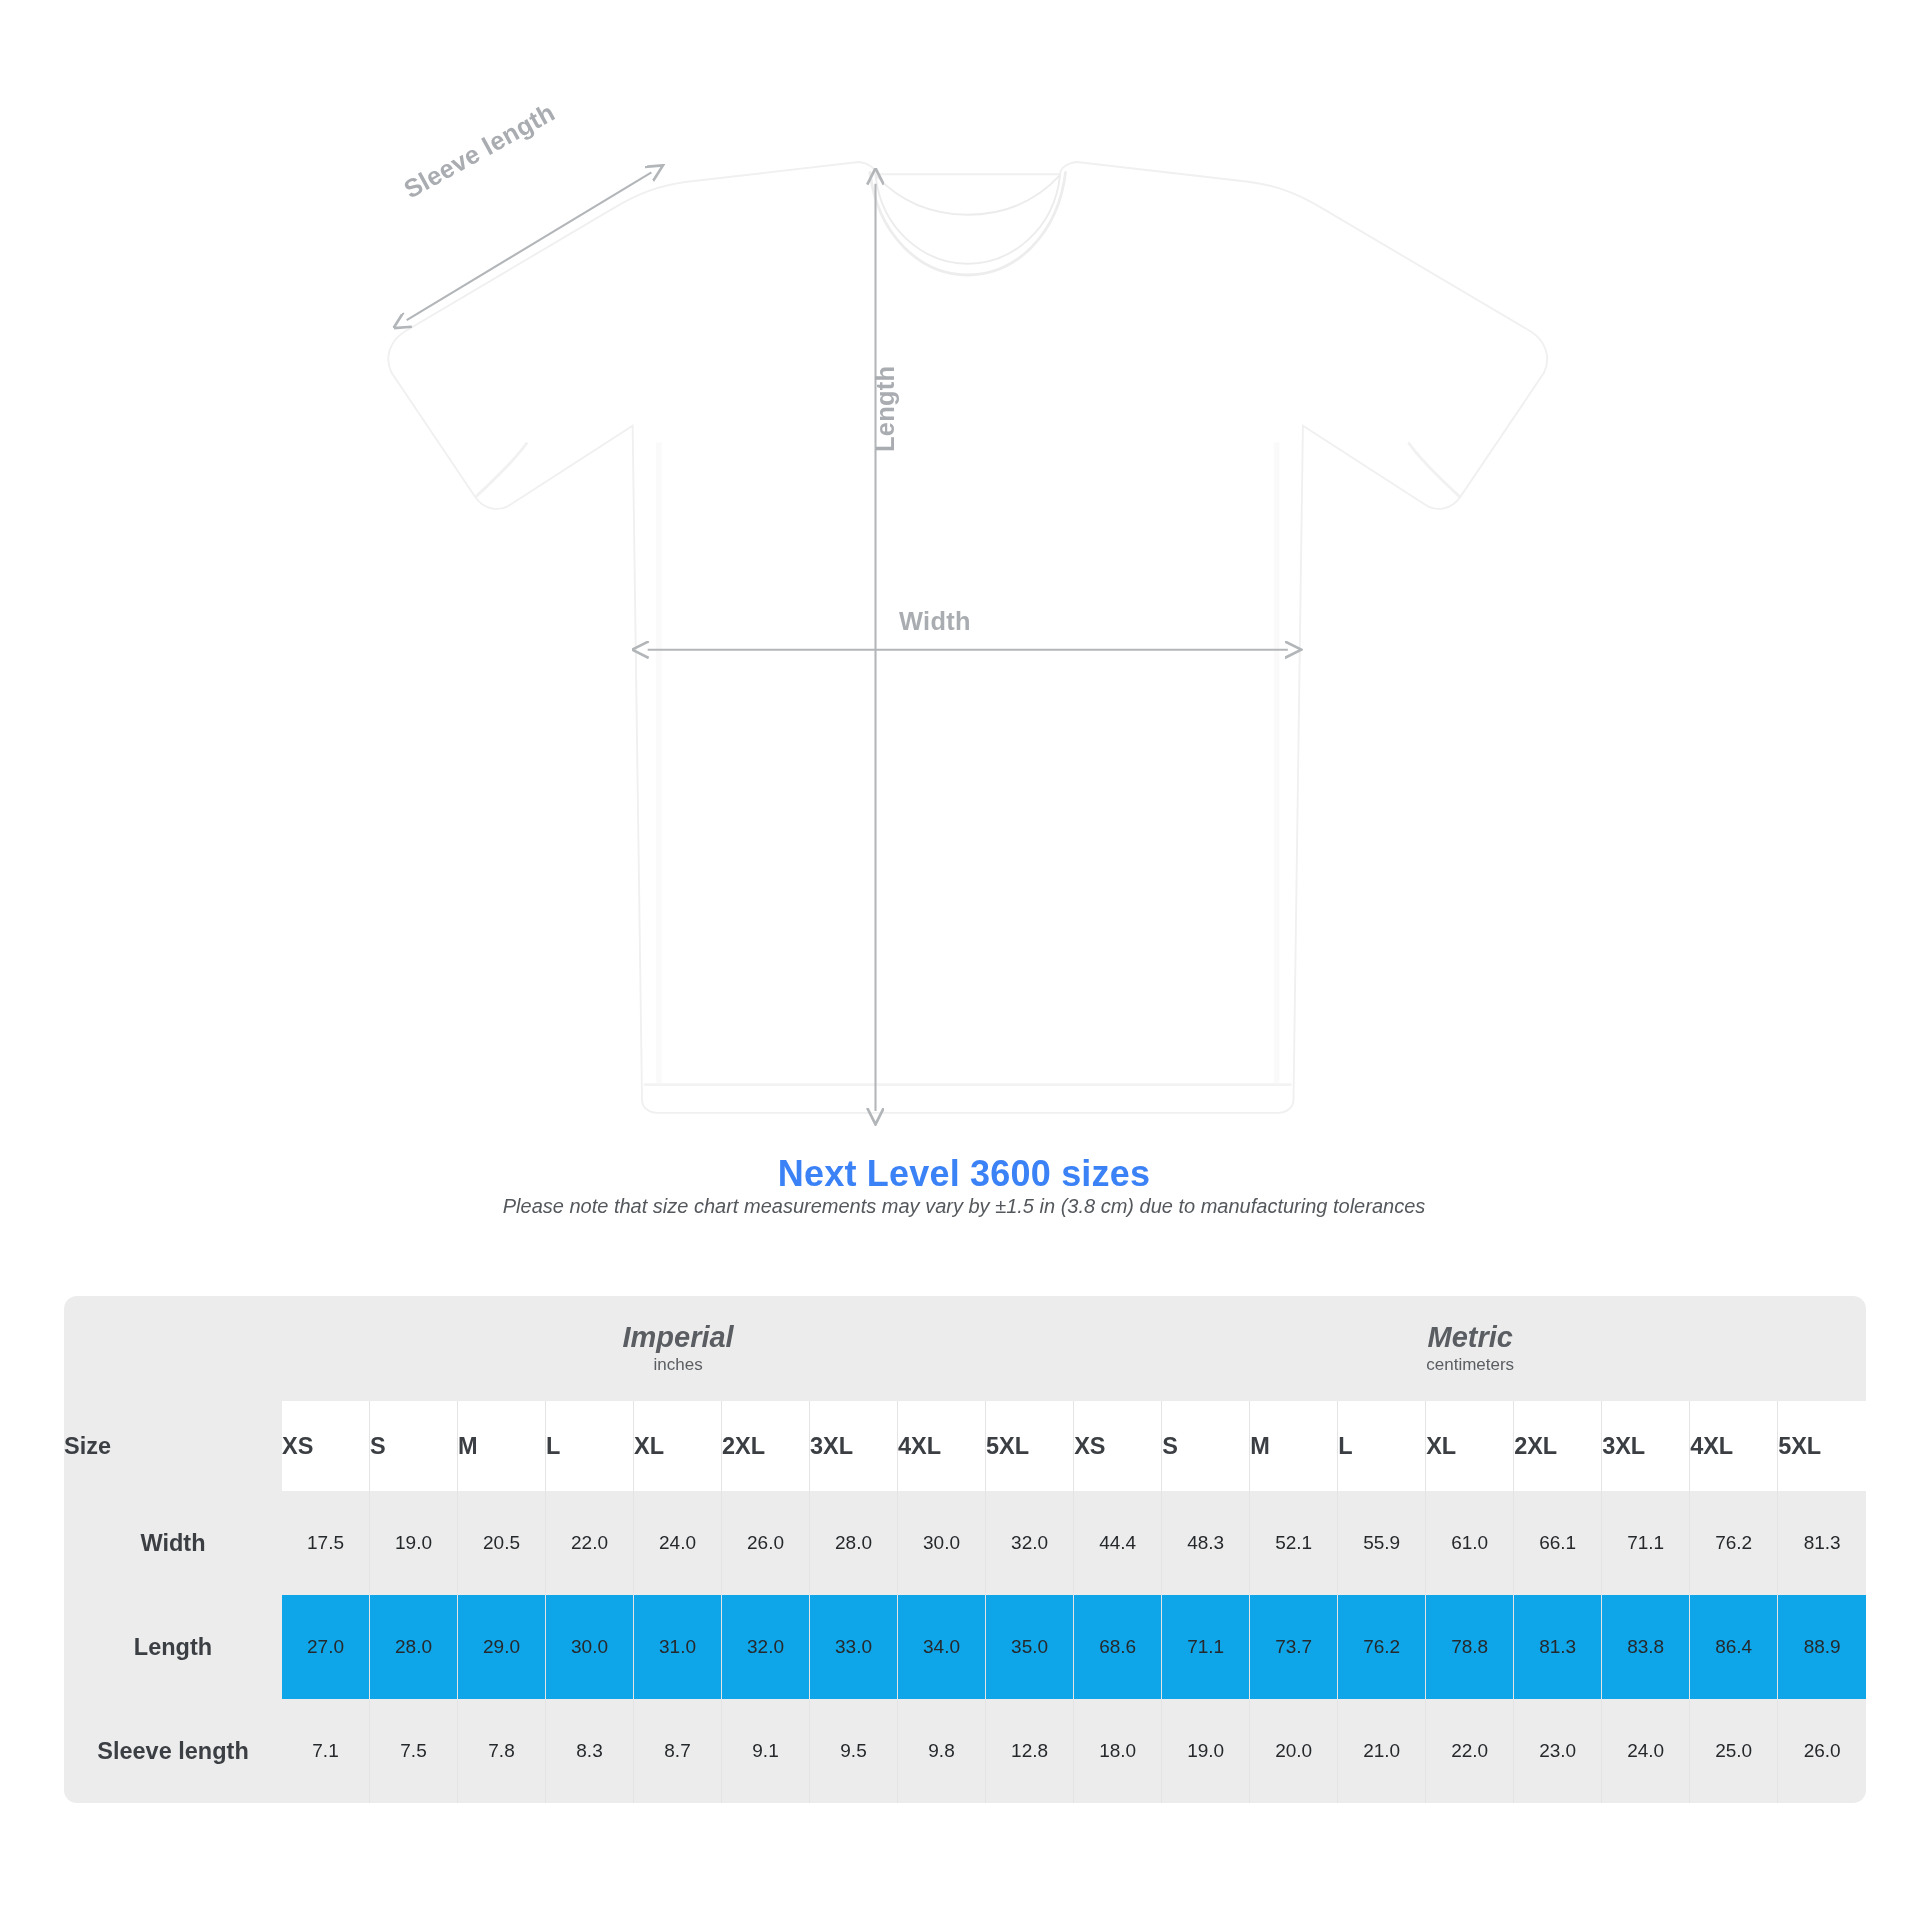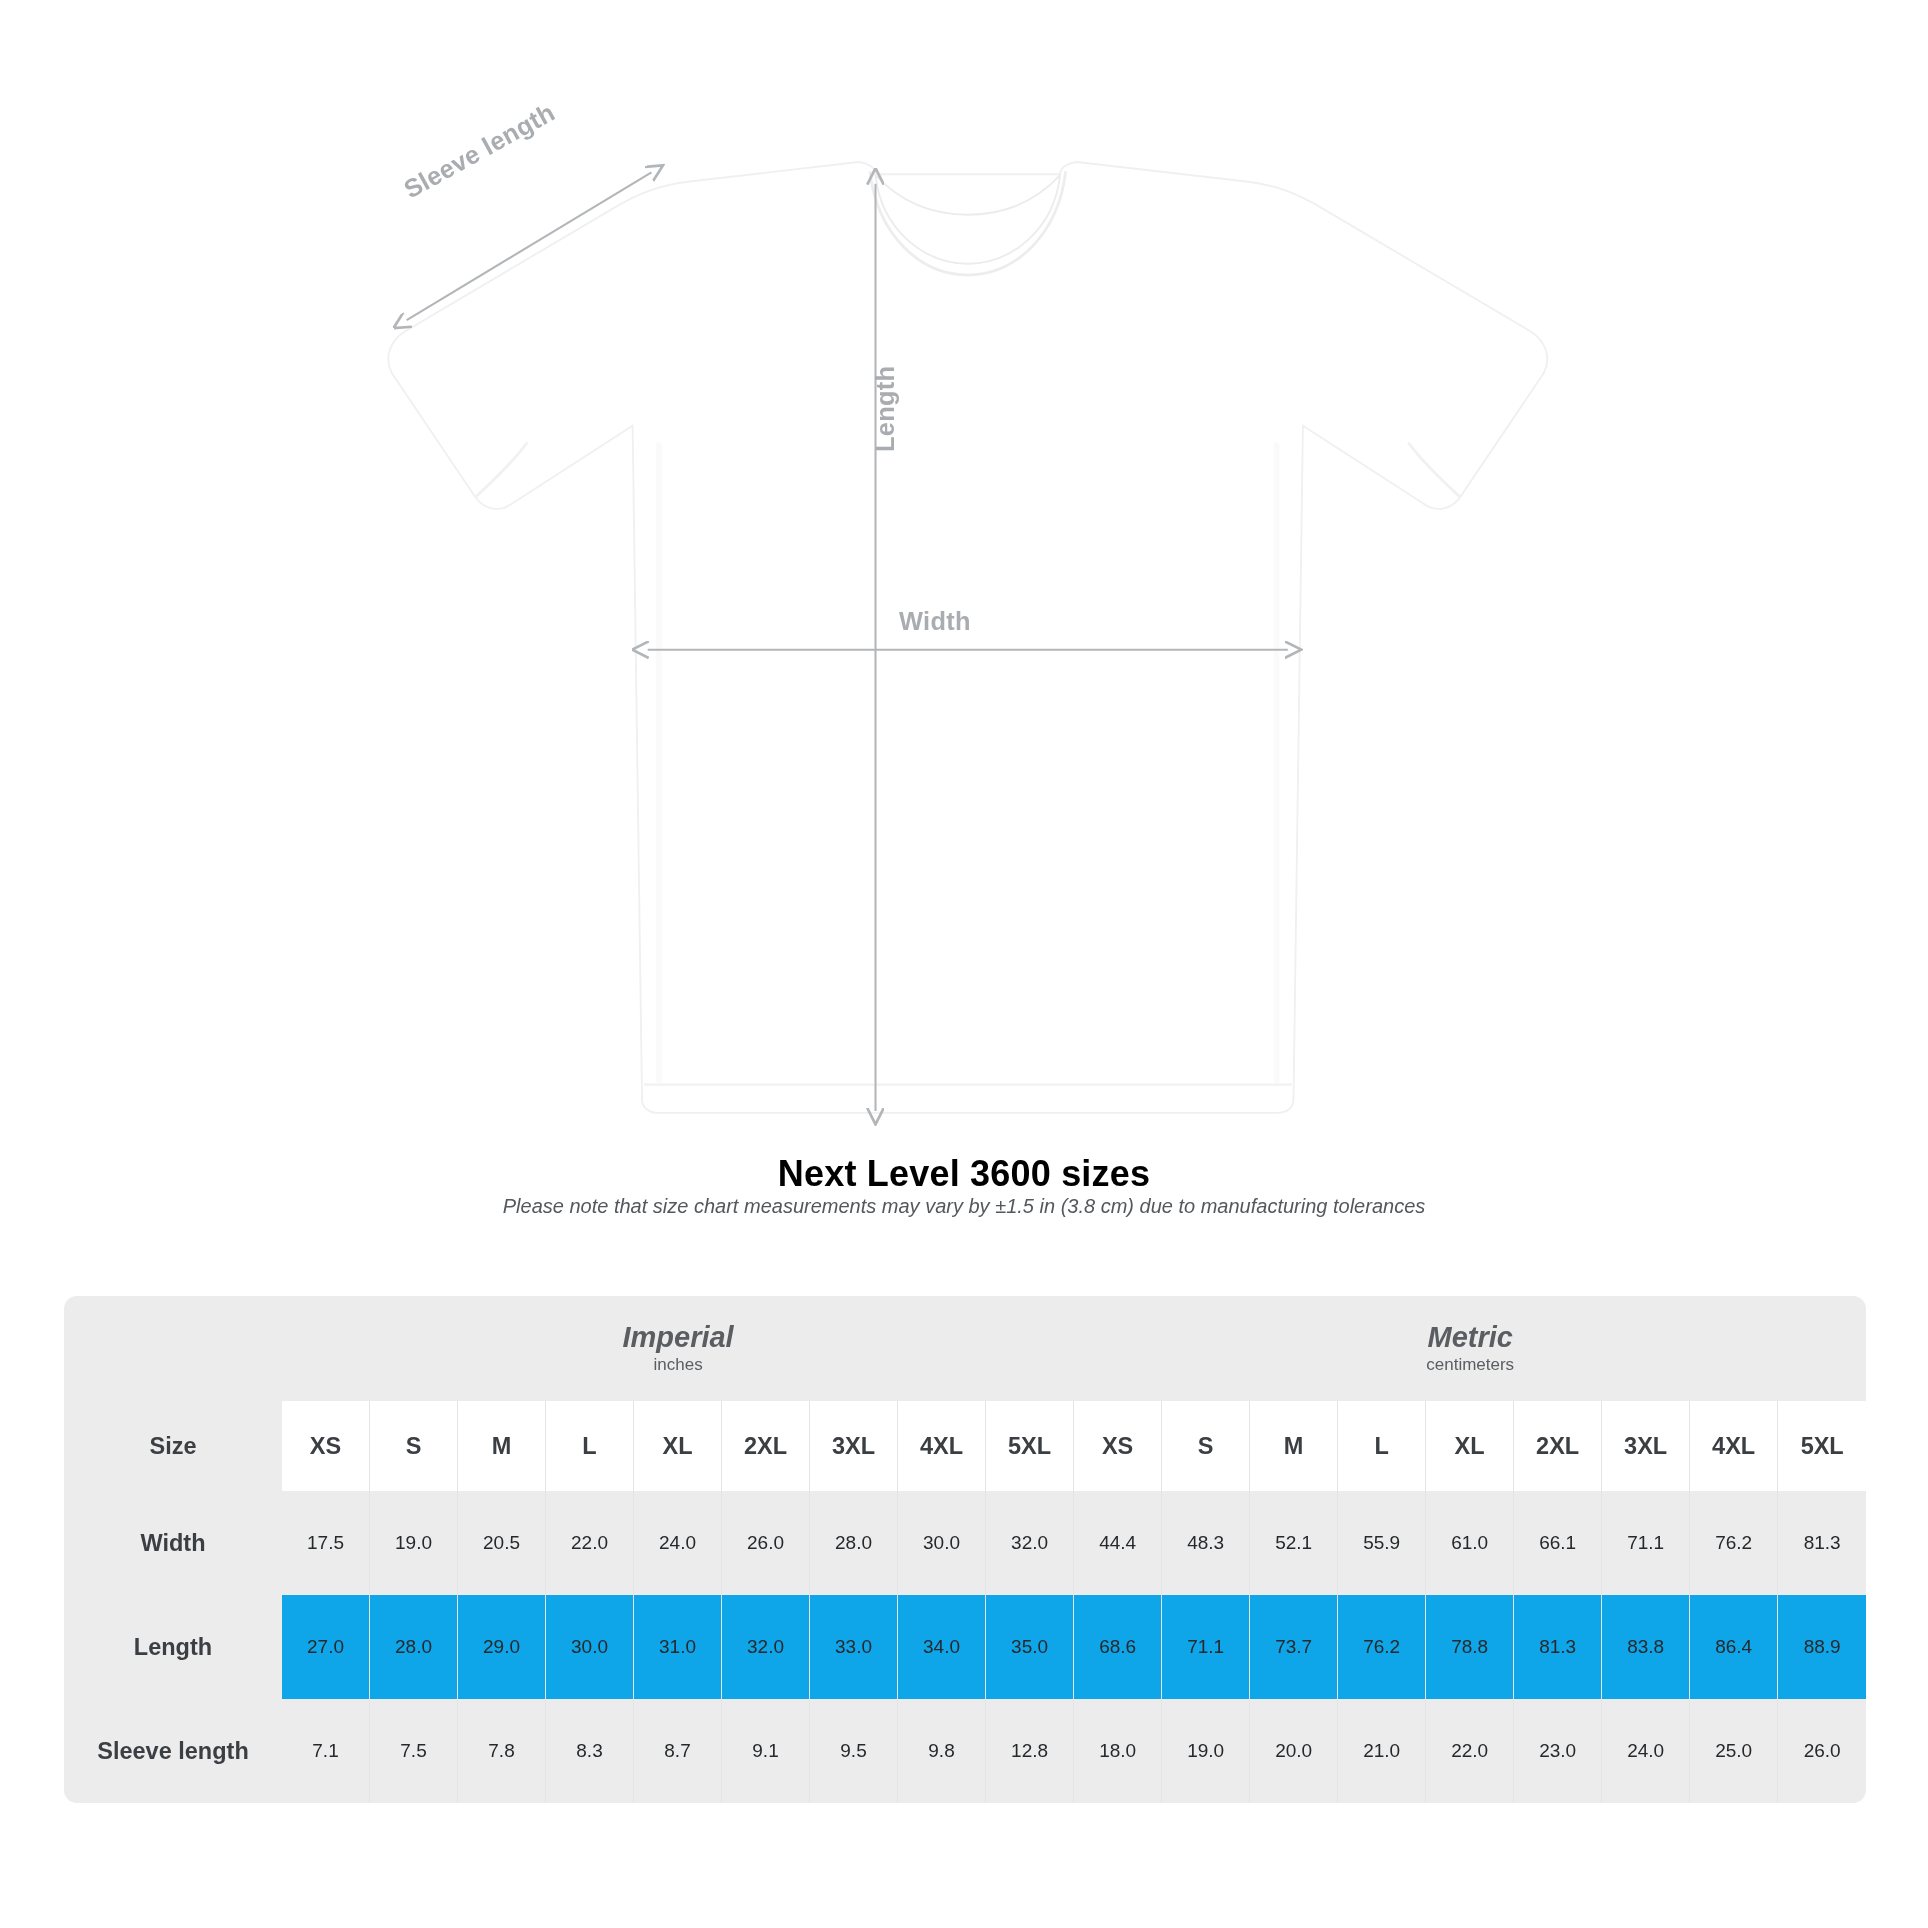--- a/index.html
+++ b/index.html
@@ -59,21 +59,21 @@
   }
 
   
   .title-block {
     text-align: center;
     margin-top: 9.4px;
   }
   .chart-title {
     font-size: 36px;
     font-weight: bold;
-    color: #000000;
+    color: #3b82f6;
     letter-spacing: 0.2px;
   }
   .chart-subtitle {
     font-size: 20px;
     font-style: italic;
     color: #54585c;
   }
 
   
   .table-wrap {
@@ -112,21 +112,21 @@
     line-height: 1.15;
   }
   .unit-sub {
     font-size: 17px;
     color: #5a5e62;
     line-height: 1.3;
   }
   .hdr-row td {
     height: 90px;
     background: #ffffff;
-    text-align: center;
+    text-align: left;
     vertical-align: middle;
     font-size: 23.5px;
     font-weight: bold;
     color: #3b3f43;
     border-right: 0.9px solid #e4e4e4;
   }
   .hdr-row td:last-child { border-right: none; }
   .hdr-row td.rowlabel {
     background: #ececec;
     border-right: none;

